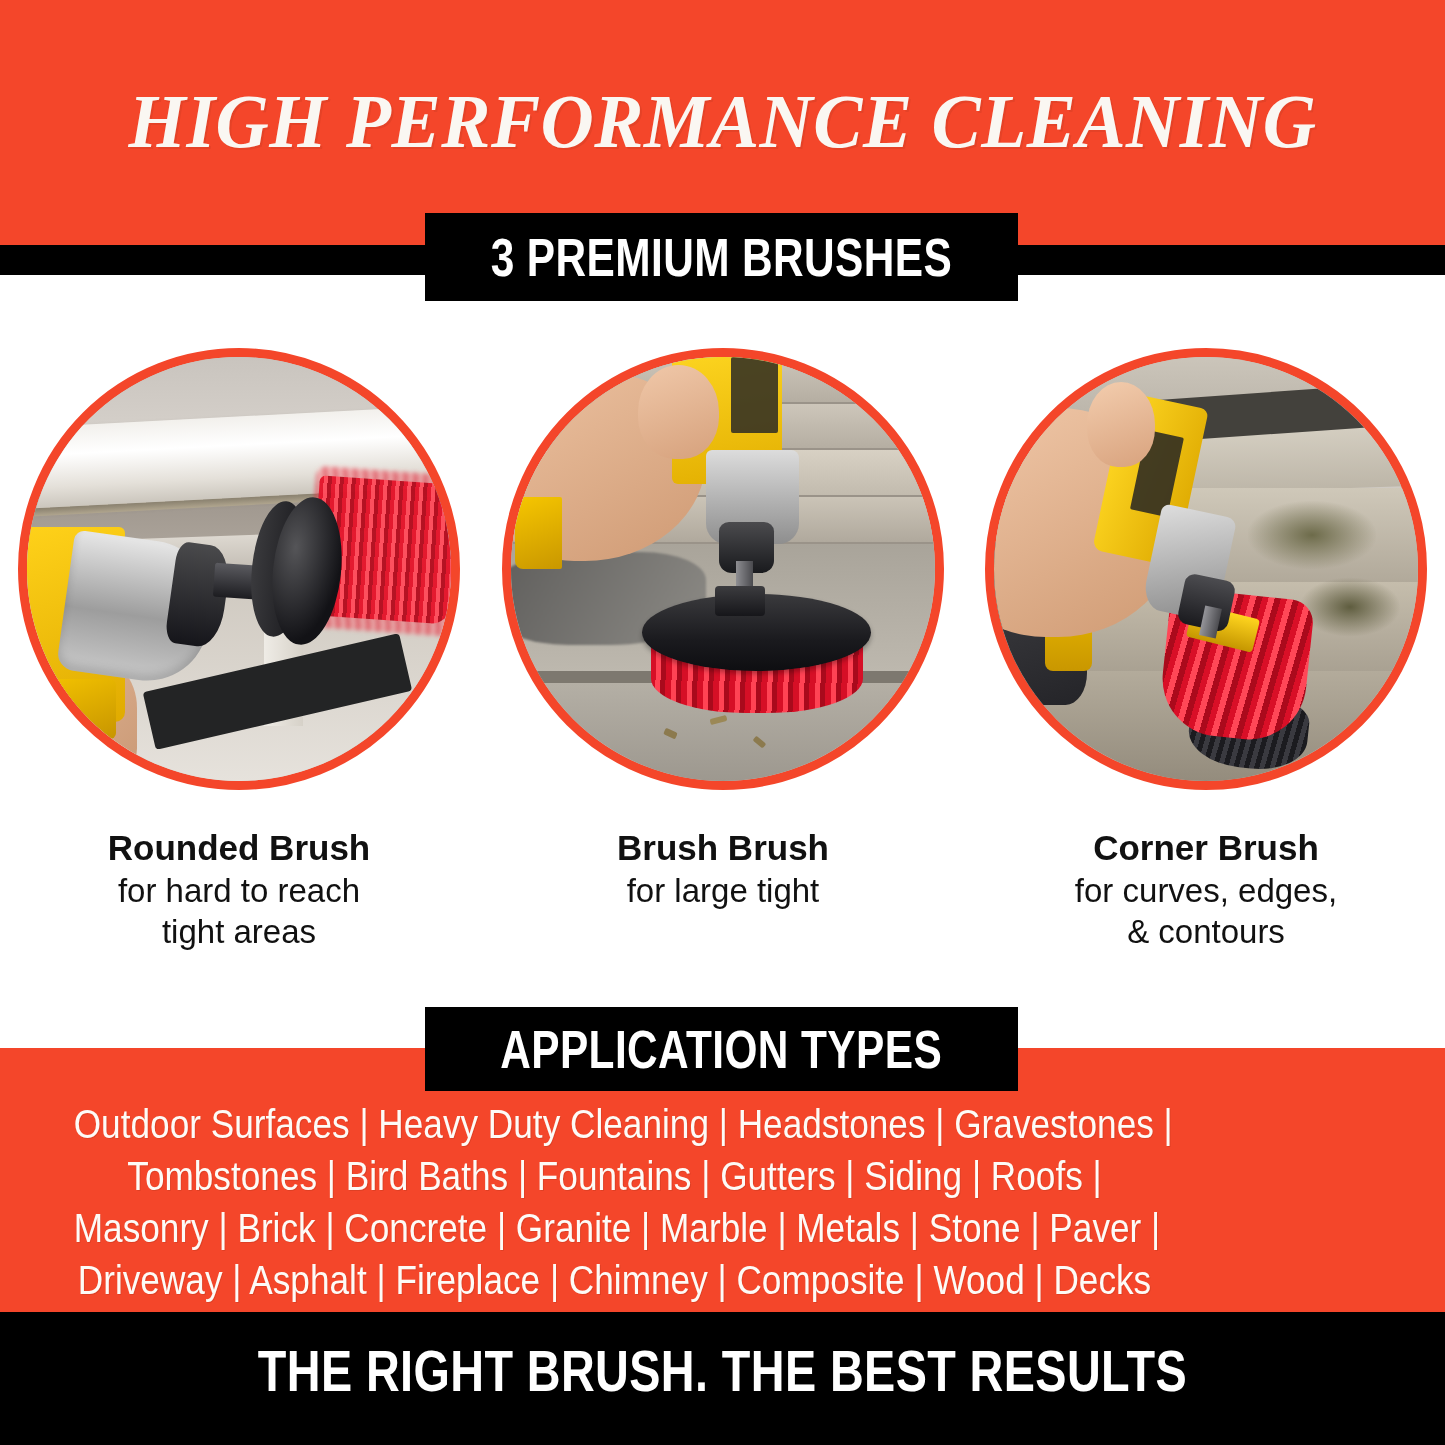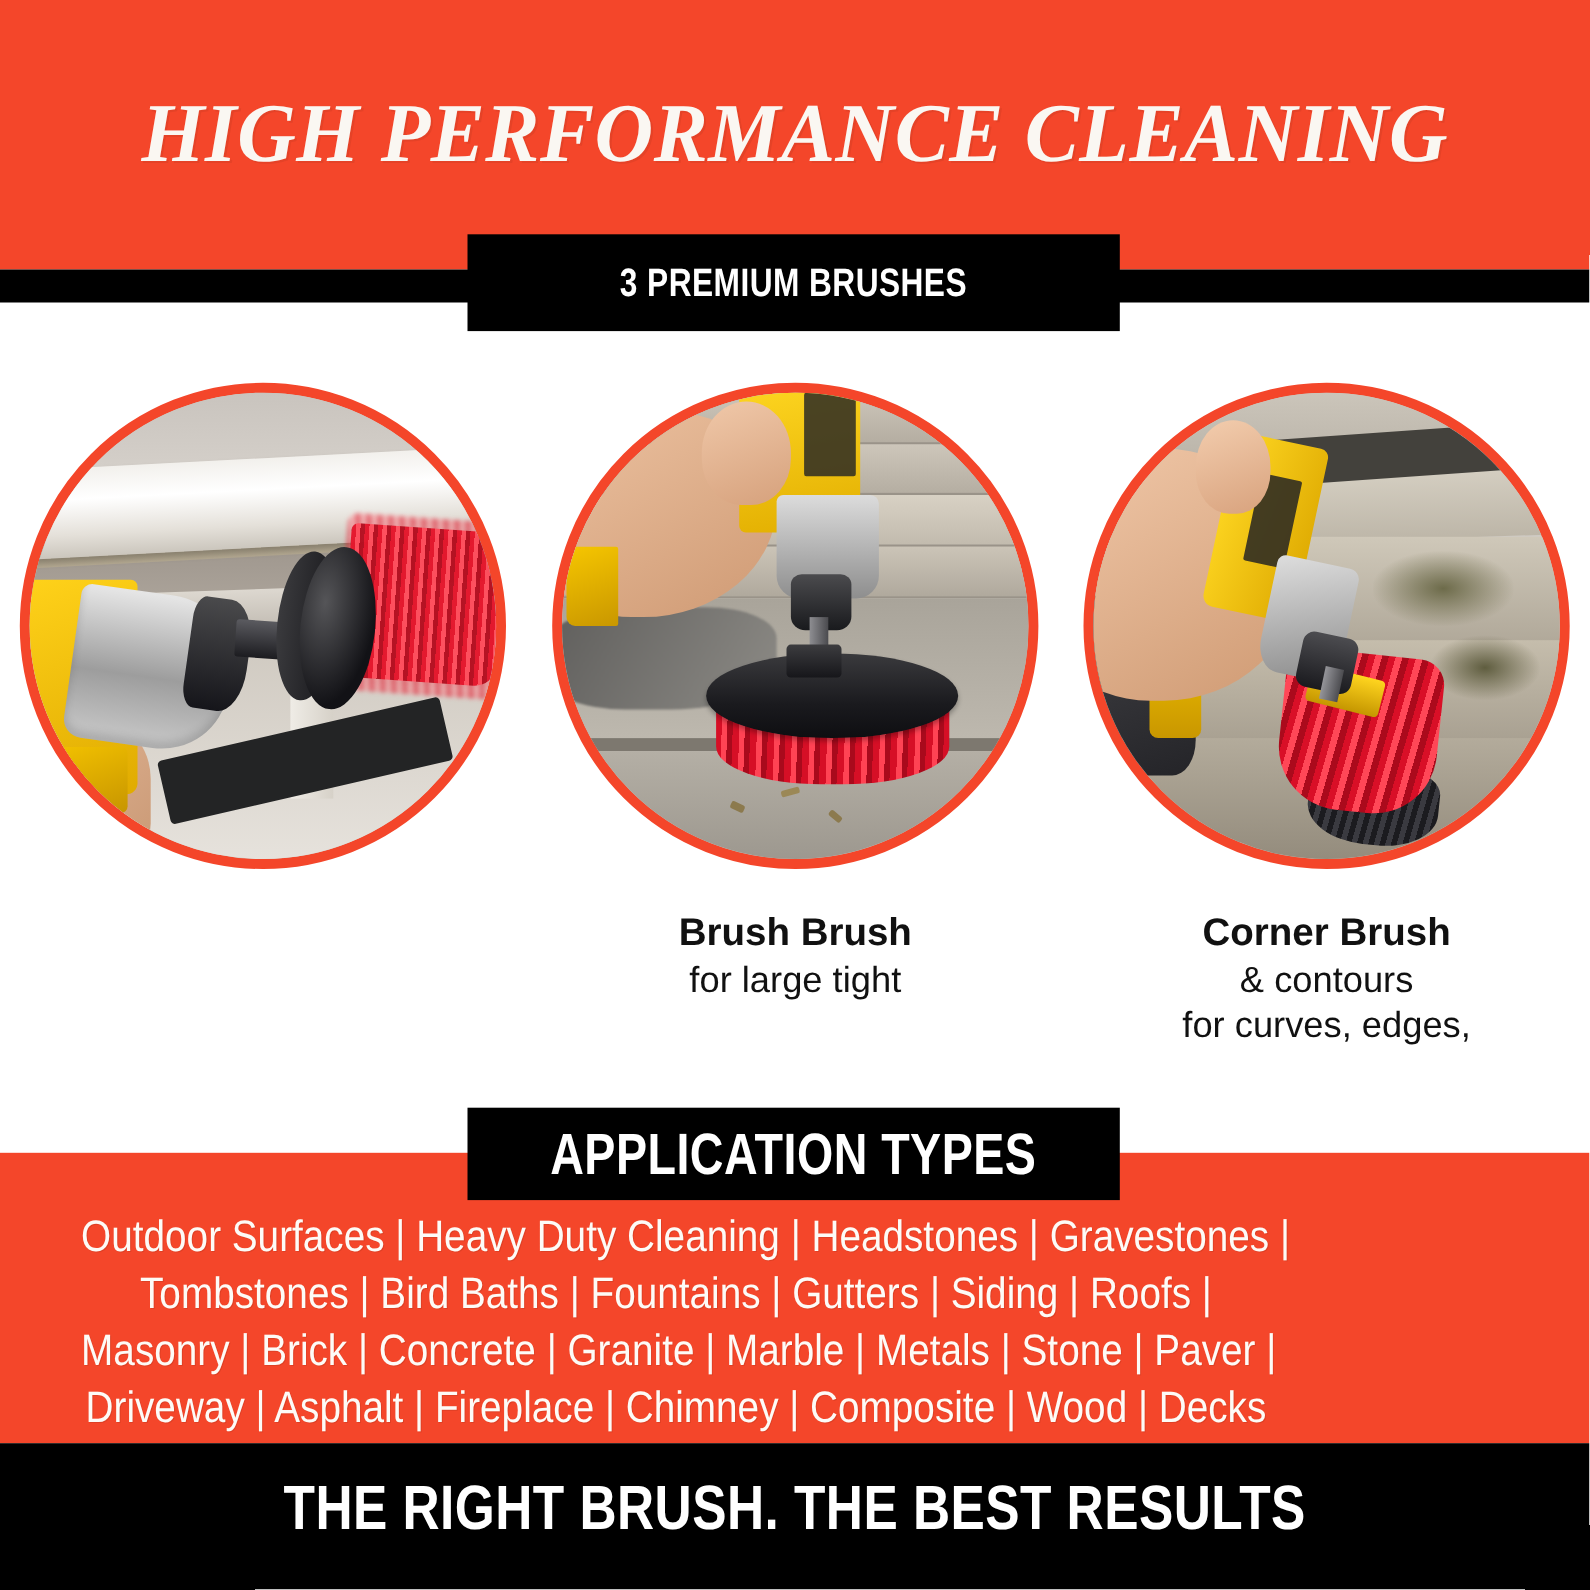--- a/index.html
+++ b/index.html
@@ -41,21 +41,21 @@
     background:#000000;
     display:flex; align-items:center; justify-content:center;
     color:#ffffff;
     font-weight:700;
     letter-spacing:0.5px;
     white-space:nowrap;
   }
   .label-box span { transform:scaleX(0.80); display:inline-block; }
   #box-brushes {
     left:425px; top:213px; width:593px; height:88px;
-    font-size:36px;
+    font-size:53px;
   }
   #box-apps {
     left:425px; top:1007px; width:593px; height:84px;
     font-size:53px;
   }
 
   
   .circles { position:absolute; left:0; top:0; width:1445px; height:1445px; }
   .circle {
     position:absolute;
@@ -350,28 +350,33 @@
       <div class="p3-tool-label"></div>
       <div class="p3-thumb"></div>
       <div class="p3-tool-grey"></div>
       <div class="p3-chuck"></div>
       <div class="p3-bit"></div>
     </div>
   </div>
 </div>
 
 <div class="captions">
+  <div class="caption" id="cap-1">
+    <div class="cap-title">Rounded Brush</div>
+    <div class="cap-sub">for hard to reach</div>
+    <div class="cap-sub">tight areas</div>
+  </div>
   <div class="caption" id="cap-2">
     <div class="cap-title">Brush Brush</div>
     <div class="cap-sub">for large tight</div>
   </div>
   <div class="caption" id="cap-3">
     <div class="cap-title">Corner Brush</div>
+    <div class="cap-sub">for curves, edges,</div>
     <div class="cap-sub">&amp; contours</div>
-    <div class="cap-sub">for curves, edges,</div>
   </div>
 </div>
 
 <div class="apps-band"></div>
 <div class="label-box" id="box-apps">
   <span>APPLICATION TYPES</span>
 </div>
 <div class="apps-list">
   <div class="apps-line">Outdoor Surfaces | Heavy Duty Cleaning | Headstones | Gravestones |</div>
   <div class="apps-line">Tombstones | Bird Baths | Fountains | Gutters | Siding | Roofs |</div>

